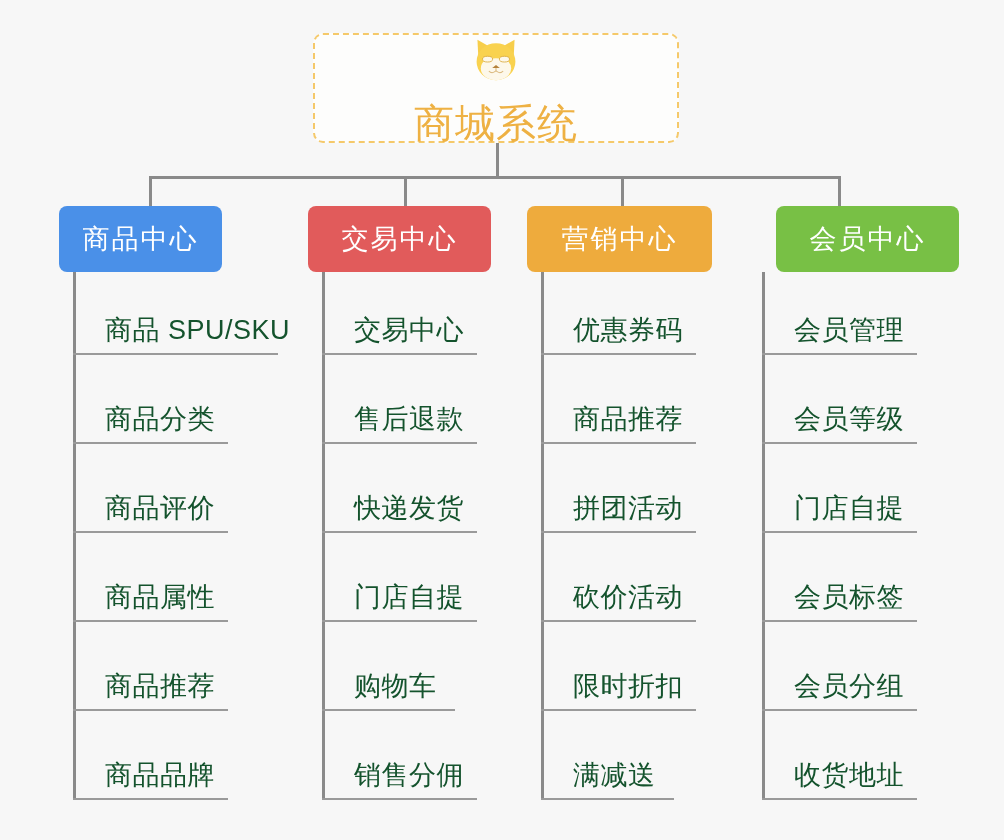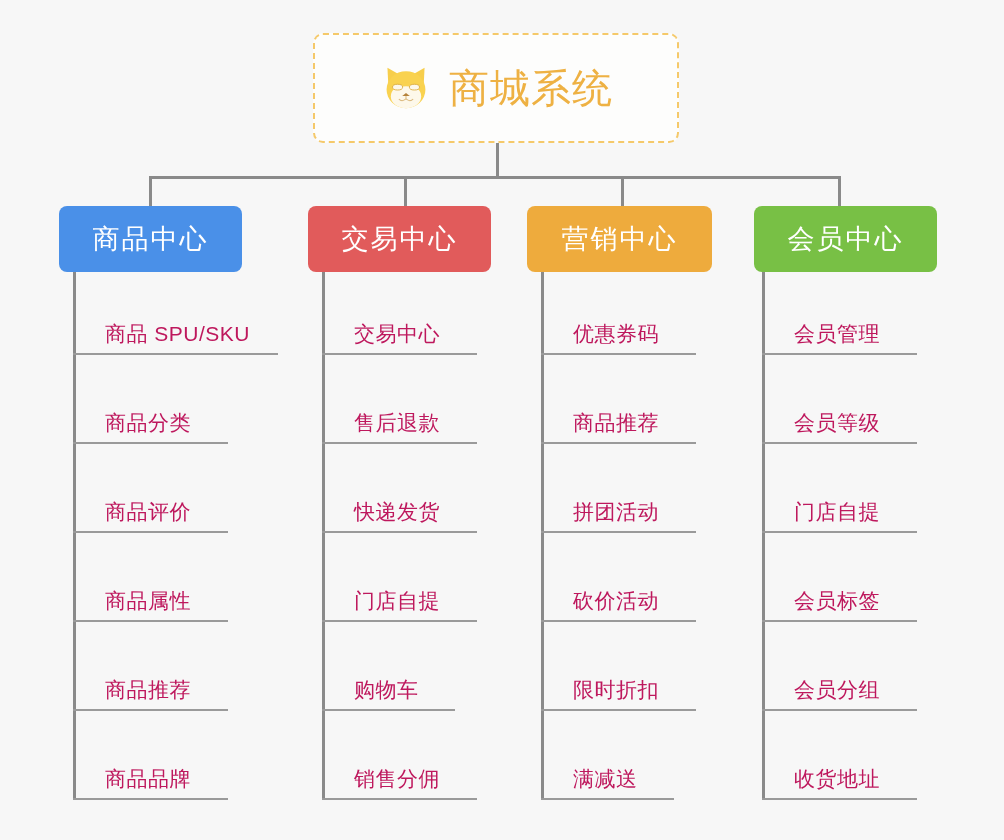--- a/index.html
+++ b/index.html
@@ -27,20 +27,21 @@
     width: 366px;
     height: 110px;
     box-sizing: border-box;
     background: #fdfdfc;
     border: 2px dashed #f5c96a;
     border-radius: 10px;
     display: flex;
     align-items: center;
     justify-content: center;
     gap: 16px;
+    flex-direction: column;
   }
   .root-title {
     font-size: 40px;
     color: #eeb143;
     letter-spacing: 1px;
     line-height: 1;
     white-space: nowrap;
   }
   .shiba {
     width: 54px;
@@ -78,22 +79,22 @@
     background: #8a8a8a;
   }
   .leaf {
     position: absolute;
     height: 0;
   }
   .leaf-label {
     position: absolute;
     left: 32px;
     bottom: 7px;
-    font-size: 21px;
-    color: #be185d;
+    font-size: 27px;
+    color: #14532d;
     white-space: nowrap;
     letter-spacing: 0.5px;
   }
   .leaf-rule {
     position: absolute;
     left: 0;
     bottom: 0;
     height: 2px;
     background: #9a9a9a;
   }
@@ -129,21 +130,21 @@
   </div>
 
   <div class="line v-line" style="left:496px; top:143px; height:36px;"></div>
   <div class="line h-line" style="left:149px; top:176px; width:692px;"></div>
   <div class="line v-line" style="left:149px; top:176px; height:32px;"></div>
   <div class="line v-line" style="left:404px; top:176px; height:32px;"></div>
   <div class="line v-line" style="left:621px; top:176px; height:32px;"></div>
   <div class="line v-line" style="left:838px; top:176px; height:32px;"></div>
 
   <div id="columns">
-      <div class="cat-box" style="left: 59px; top: 206px; width: 183px; background: rgb(74, 144, 232);">
+      <div class="cat-box" style="left: 59px; top: 206px; width: 163px; background: rgb(74, 144, 232);">
         <span>商品中心</span>
       </div>
       <div class="col-trunk" style="left: 73px; top: 272px; height: 528px;"></div>
       <div class="leaf" style="left: 73px; top: 355px; width: 205px;">
         <span class="leaf-label">商品 SPU/SKU</span>
         <div class="leaf-rule" style="width: 205px; background: rgb(154, 154, 154);"></div>
       </div>
       <div class="leaf" style="left: 73px; top: 444px; width: 155px;">
         <span class="leaf-label">商品分类</span>
         <div class="leaf-rule" style="width: 155px; background: rgb(154, 154, 154);"></div>
@@ -213,21 +214,21 @@
         <div class="leaf-rule" style="width: 155px; background: rgb(154, 154, 154);"></div>
       </div>
       <div class="leaf" style="left: 541px; top: 711px; width: 155px;">
         <span class="leaf-label">限时折扣</span>
         <div class="leaf-rule" style="width: 155px; background: rgb(154, 154, 154);"></div>
       </div>
       <div class="leaf" style="left: 541px; top: 800px; width: 133px;">
         <span class="leaf-label">满减送</span>
         <div class="leaf-rule" style="width: 133px; background: rgb(154, 154, 154);"></div>
       </div>
-      <div class="cat-box" style="left: 754px; top: 206px; width: 183px; background: rgb(120, 192, 69);">
+      <div class="cat-box" style="left: 776px; top: 206px; width: 183px; background: rgb(120, 192, 69);">
         <span>会员中心</span>
       </div>
       <div class="col-trunk" style="left: 762px; top: 272px; height: 528px;"></div>
       <div class="leaf" style="left: 762px; top: 355px; width: 155px;">
         <span class="leaf-label">会员管理</span>
         <div class="leaf-rule" style="width: 155px; background: rgb(154, 154, 154);"></div>
       </div>
       <div class="leaf" style="left: 762px; top: 444px; width: 155px;">
         <span class="leaf-label">会员等级</span>
         <div class="leaf-rule" style="width: 155px; background: rgb(154, 154, 154);"></div>

